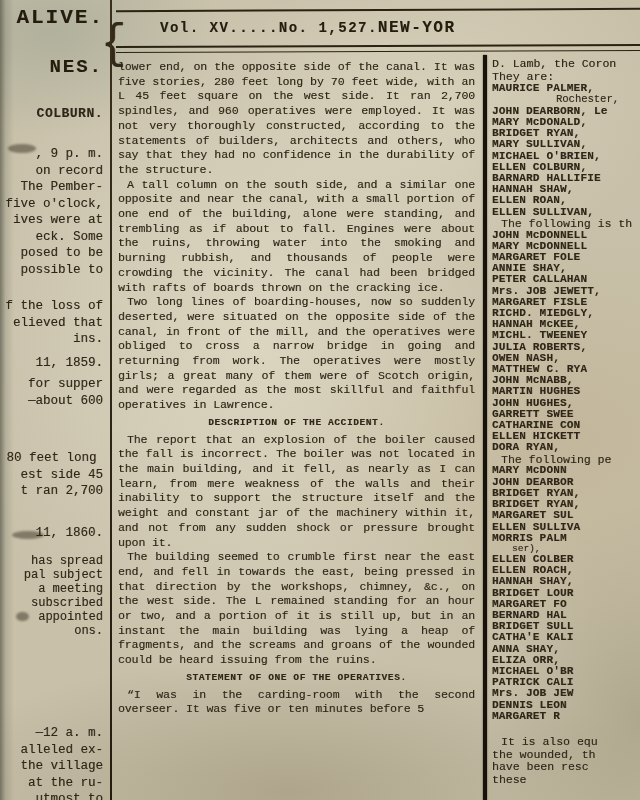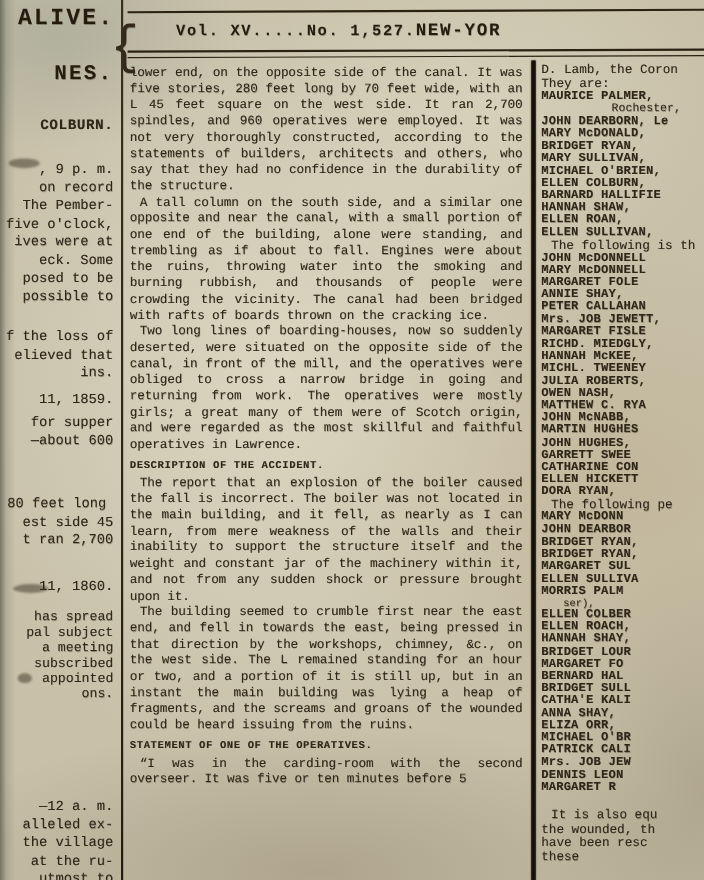--- a/index.html
+++ b/index.html
@@ -40,21 +40,21 @@
   .lc-head{font-size:19px;font-weight:bold;letter-spacing:2px;color:#241c0f;white-space:nowrap;}
   .lc-sub{margin-top:28px;font-size:13px;font-weight:bold;letter-spacing:0.5px;white-space:nowrap;}
   .lc-lines{margin-top:25px;}
   .lc-line{font-size:12.5px;line-height:16.5px;height:16.5px;white-space:nowrap;}
   .lc-line.sm{font-size:12px;line-height:14px;height:14px;padding-left:16px;}
   
   .col-mid{position:absolute;left:118px;top:60px;width:357px;
     font-size:11.5px;line-height:14.7px;text-align:justify;letter-spacing:-0.1px;}
   .mc-block.p{text-indent:9px;}
   .mc-block.flush{text-indent:0;}
-  .mc-block.h{text-indent:0;font-size:9.5px;font-weight:bold;
+  .mc-block.h{text-align:center;text-indent:0;font-size:9.5px;font-weight:bold;
     letter-spacing:0.6px;margin:3px 0 2px;}
   
   .col-right{position:absolute;left:492px;top:58px;width:200px;}
   .rc-line{white-space:nowrap;}
   .rc-line.nm{font-size:11px;font-weight:bold;line-height:11.2px;letter-spacing:0.2px;}
   .rc-line.rp{font-size:11.5px;line-height:12.6px;}
   .rc-line.note{font-size:11.5px;line-height:11.8px;text-indent:9px;}
   .rc-line.sub{font-size:10.5px;line-height:11.4px;padding-left:64px;}
   .rc-line.sub2{font-size:9.5px;line-height:10px;padding-left:20px;}
   .rc-line.indent{text-indent:9px;}

